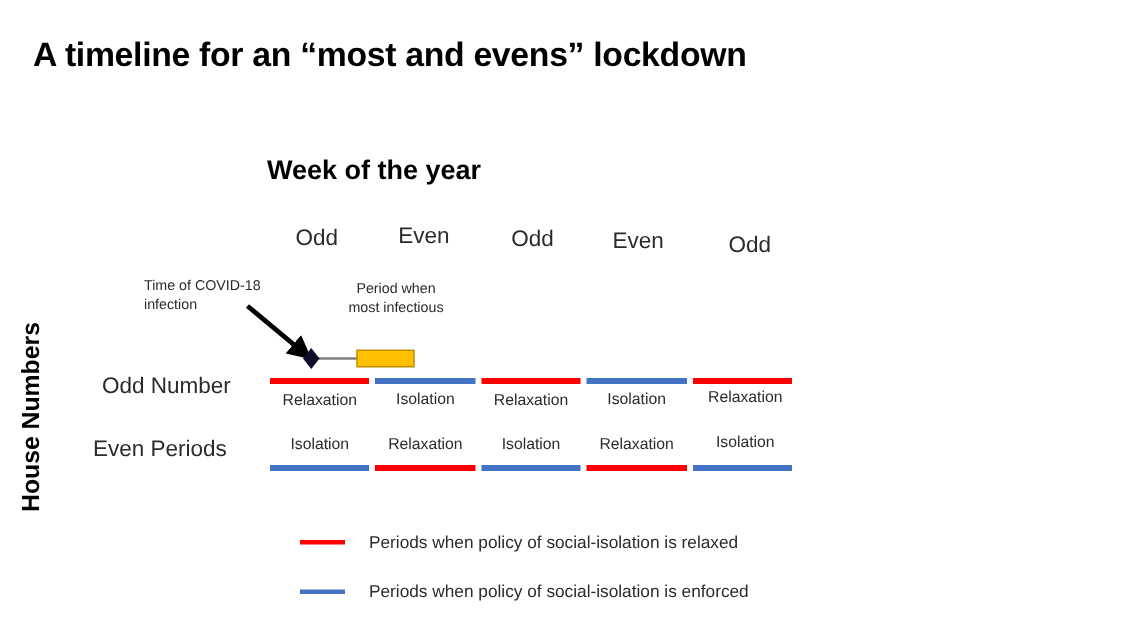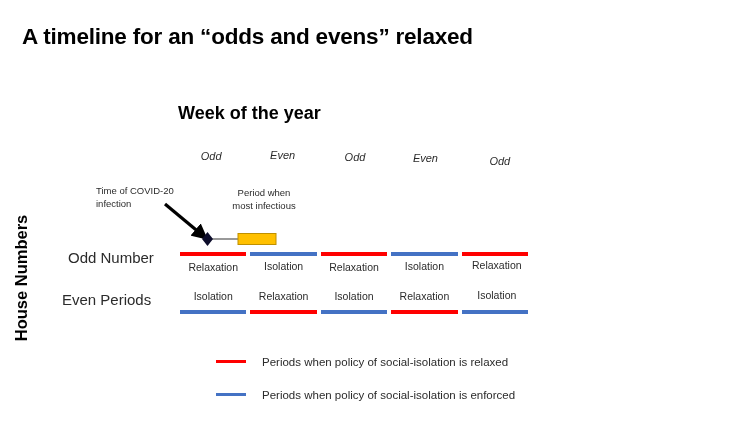--- a/index.html
+++ b/index.html
@@ -48,23 +48,22 @@
   #column-labels {
     position: absolute;
     left: 178px;
     top: 148px;
     width: 352px;
     display: flex;
   }
   #column-labels .col-label {
     flex: 1 1 0;
     text-align: center;
-    font-size: 11px;
-    color: #2b2b2b;
-    font-style: italic;
+    font-size: 15px;
+    color: #2b2b2b;
   }
   
   #column-labels .col-label:nth-child(1) { transform: translate(-2px, 2px); }
   #column-labels .col-label:nth-child(2) { transform: translate(-1px, 1px); }
   #column-labels .col-label:nth-child(3) { transform: translate(1px, 3px); }
   #column-labels .col-label:nth-child(4) { transform: translate(1px, 4px); }
   #column-labels .col-label:nth-child(5) { transform: translate(5px, 7px); }
 
   
   #house-numbers-axis {
@@ -172,21 +171,21 @@
   #row-odd  .segment:nth-child(1) .seg-text { transform: translate(0px, 1px); }
   #row-odd  .segment:nth-child(2) .seg-text { transform: translate(0px, 0px); }
   #row-odd  .segment:nth-child(3) .seg-text { transform: translate(0px, 1px); }
   #row-odd  .segment:nth-child(4) .seg-text { transform: translate(0px, 0px); }
   #row-odd  .segment:nth-child(5) .seg-text { transform: translate(2px, -1px); }
   #row-even .segment:nth-child(5) .seg-text { transform: translate(2px, -1px); }
 
   
   #legend {
     position: absolute;
-    left: 216px;
+    left: 200px;
     top: 345px;
   }
   .legend-row {
     display: flex;
     align-items: center;
     height: 33px;
   }
   .legend-swatch {
     width: 30px;
     height: 3.5px;
@@ -198,39 +197,39 @@
     margin-left: 16px;
     font-size: 11.5px;
     color: #2b2b2b;
     white-space: nowrap;
   }
 </style>
 </head>
 <body>
 
 <div id="slide-title">
-  <span class="title-line">A timeline for an “odds and evens” relaxed</span>
+  <span class="title-line">A timeline for an “most and evens” lockdown</span>
 </div>
 
 <div id="week-header">Week of the year</div>
 
 <div id="column-labels">
   <div class="col-label">Odd</div>
   <div class="col-label">Even</div>
   <div class="col-label">Odd</div>
   <div class="col-label">Even</div>
   <div class="col-label">Odd</div>
 </div>
 
 <div id="house-numbers-axis">House Numbers</div>
 
 <div class="row-label" id="row-label-odd">Odd Number</div>
 <div class="row-label" id="row-label-even">Even Periods</div>
 
-<div id="infection-annotation">Time of COVID-20 infection</div>
+<div id="infection-annotation">Time of COVID-18 infection</div>
 <div id="infectious-annotation">Period when most infectious</div>
 
 <svg id="annotation-graphics" viewBox="0 0 754 424" width="754" height="424">
   <defs>
     <marker id="arrowhead" markerWidth="5" markerHeight="5" refX="2.2" refY="2.5" orient="auto">
       <polygon points="0,0 5,2.5 0,5" fill="#000000"></polygon>
     </marker>
   </defs>
 
   <line x1="165" y1="204" x2="201" y2="234" stroke="#000000" stroke-width="3.2" marker-end="url(#arrowhead)"></line>

